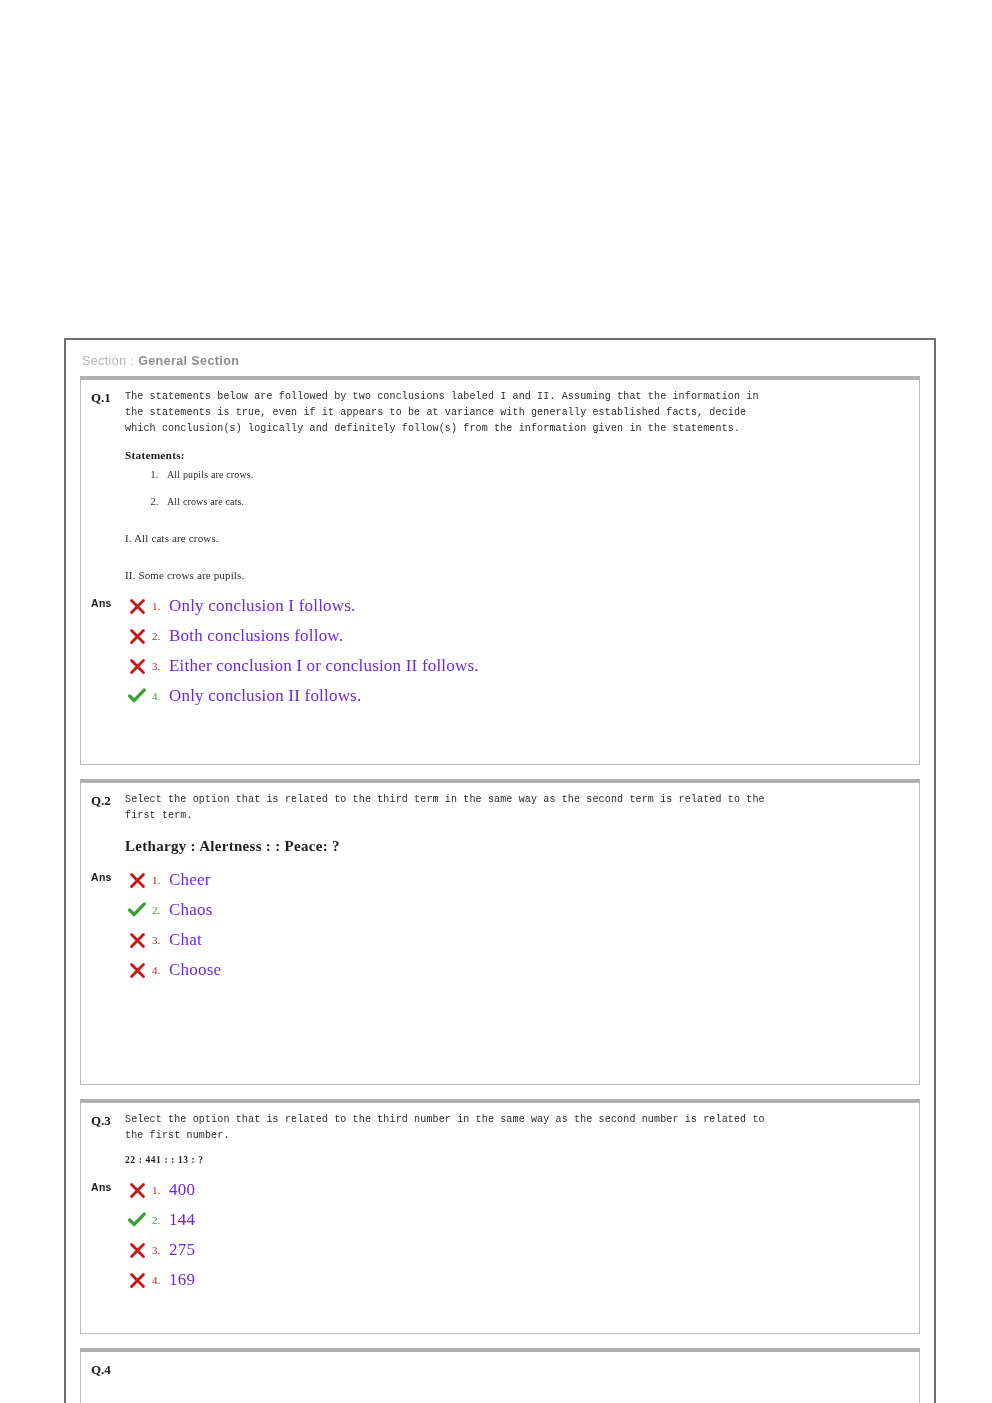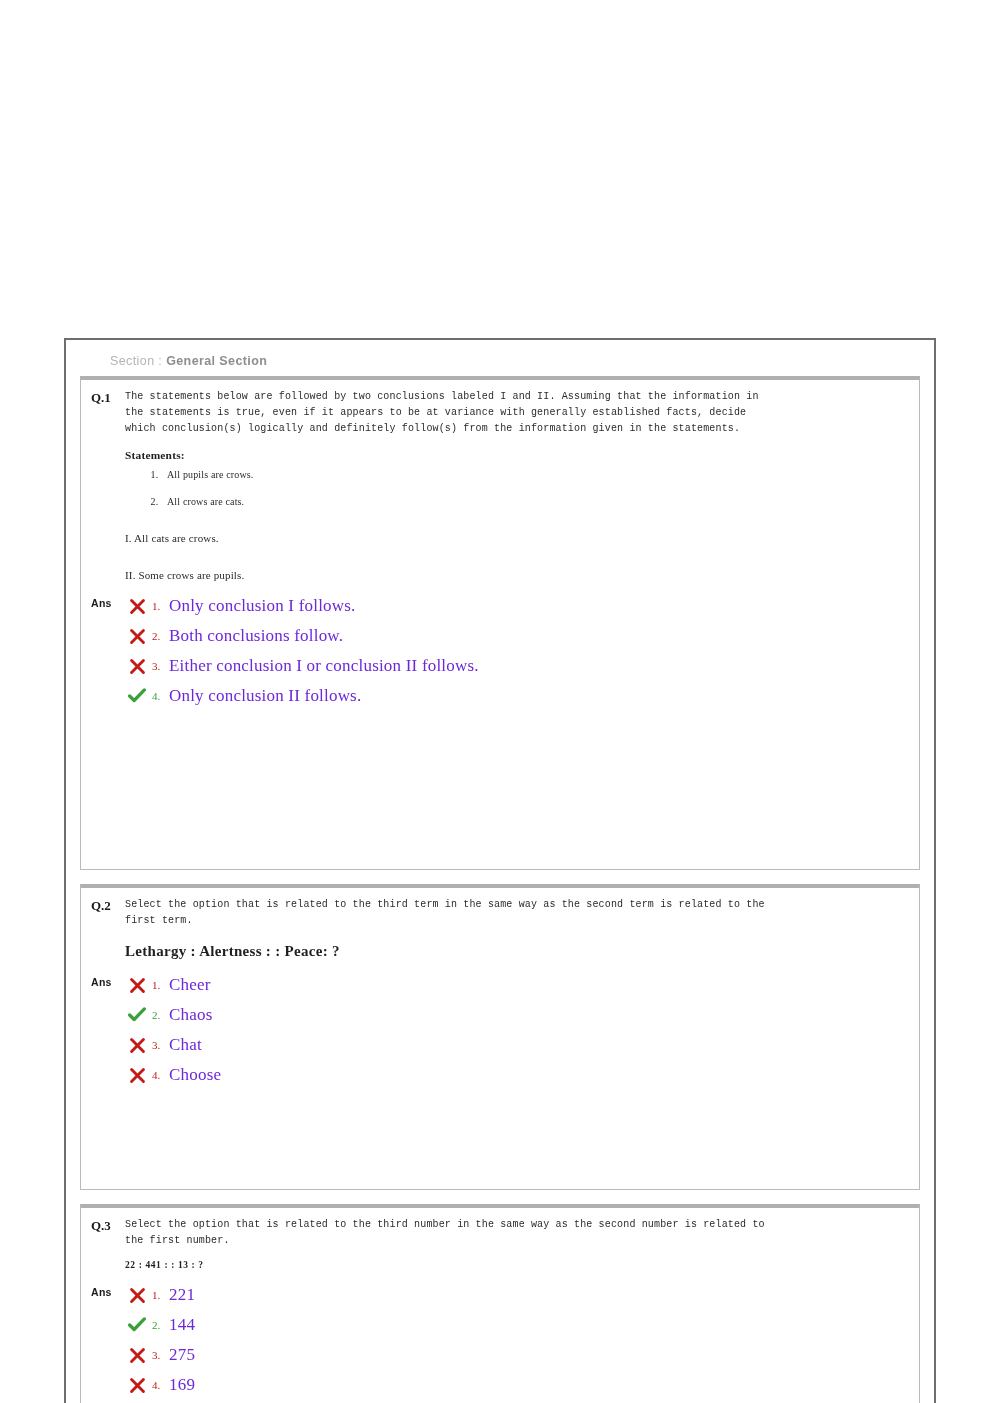--- a/index.html
+++ b/index.html
@@ -24,34 +24,33 @@
     background: #ffffff;
     overflow: hidden;
   }
 
   #section-header {
     padding: 14px 12px 8px 16px;
     font-family: "Liberation Sans", sans-serif;
     font-size: 12.5px;
     letter-spacing: .4px;
     white-space: nowrap;
-    margin-left: 28px;
   }
   .sec-label { color: #b4b4b4; }
   .sec-value { color: #8e8e8e; font-weight: bold; }
 
   
   .q-block {
     margin: 0 14px 14px 14px;
     border: 1px solid #b9b9b9;
     border-top: 4px solid #b0b0b0;
     background: #ffffff;
     position: relative;
   }
-  .q-block.q1 { height: 494px; }
+  .q-block.q1 { height: 389px; }
   .q-block.q2 { height: 306px; }
   .q-block.q3 { height: 235px; }
   .q-block.q4 { height: 60px; border-bottom: none; }
 
   .q-head {
     display: flex;
     align-items: flex-start;
     padding: 9px 10px 0 10px;
   }
   .q-num {
@@ -296,21 +295,21 @@
       <div class="ans-label">Ans</div>
       <div class="opt-list">
 
         <div class="opt-row">
           <span class="mark">
             <svg width="17" height="17" viewBox="0 0 20 20">
                 <path d="M3 3 L17 17 M17 3 L3 17" stroke="#c21b17" stroke-width="3.4" stroke-linecap="round"></path>
               </svg>
           </span>
           <span class="opt-num wrong">1.</span>
-          <span class="opt-text">221</span>
+          <span class="opt-text">400</span>
         </div>
 
         <div class="opt-row">
           <span class="mark">
             <svg width="18" height="16" viewBox="0 0 22 18">
                 <path d="M2 9 L7.5 14.5 L20 1.5" stroke="#3aa03a" stroke-width="4" fill="none" stroke-linecap="round" stroke-linejoin="round"></path>
               </svg>
           </span>
           <span class="opt-num right">2.</span>
           <span class="opt-text">144</span>

